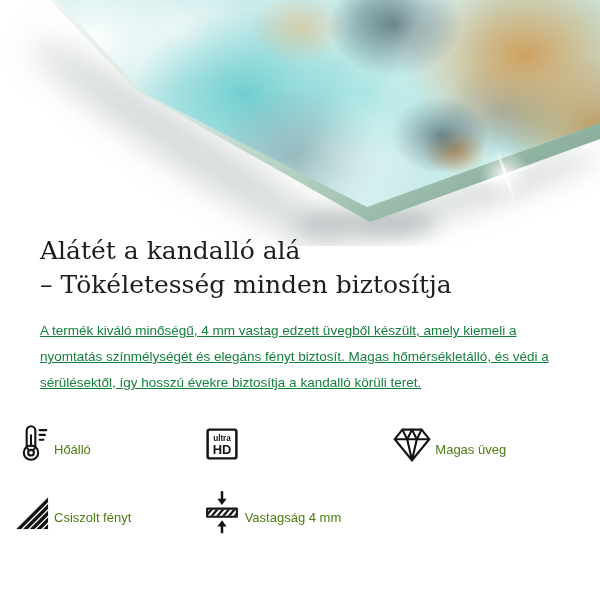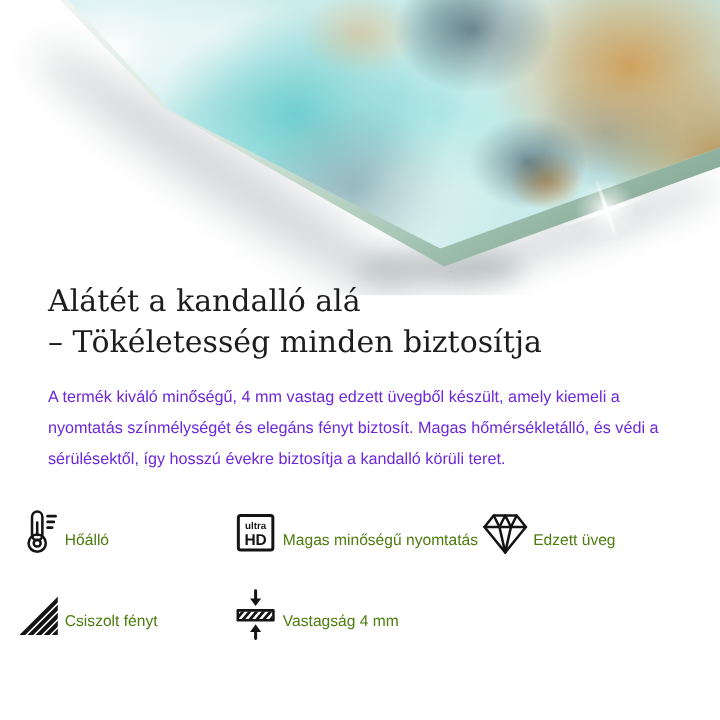--- a/index.html
+++ b/index.html
@@ -99,21 +99,22 @@
     line-height: 34px;
     color: #1d1d1d;
     position: relative;
   }
   .title span { display: block; }
   .description {
     margin: 16px 40px 12px 40px;
     max-width: 520px;
     font-size: 13.5px;
     line-height: 26px;
-    color: #6d28d9;
+    color: #15803d;
+    text-decoration: underline;
   }
 
   
   .features {
     margin-top: 25px;
     padding: 0 20px 0 8px;
     display: grid;
     grid-template-columns: repeat(3, 1fr);
     row-gap: 22px;
   }
@@ -177,35 +178,34 @@
     </div>
 
     <div class="feature">
       <div class="icon-box">
         <svg viewBox="0 0 48 48" aria-hidden="true">
           <rect class="ico" x="9" y="9" width="30" height="30" rx="2" style="stroke-width:2.6"></rect>
           <text class="badge-text" x="24" y="21" font-size="8.5" text-anchor="middle">ultra</text>
           <text class="badge-text" x="24" y="34.5" font-size="13.5" text-anchor="middle">HD</text>
         </svg>
       </div>
-      <div class="label">Magas minőségű nyomtatás</div>
     </div>
 
 
     <div class="feature">
       <div class="icon-box">
         <svg viewBox="0 0 48 48" aria-hidden="true">
           <polygon class="ico" points="14,9 34,9 42,19 24,41 6,19"></polygon>
           <line class="ico" x1="6" y1="19" x2="42" y2="19"></line>
           <polyline class="ico" points="14,9 19,19 24,41"></polyline>
           <polyline class="ico" points="34,9 29,19 24,41"></polyline>
           <polyline class="ico" points="19,19 24,9 29,19"></polyline>
         </svg>
       </div>
-      <div class="label">Edzett üveg</div>
+      <div class="label">Magas üveg</div>
     </div>
 
     <div class="feature">
       <div class="icon-box">
         <svg viewBox="0 0 48 48" aria-hidden="true">
           <defs>
             <clipPath id="tri-clip">
                 <polygon points="6,42 42,6 42,42"></polygon>
               </clipPath>
           </defs>

